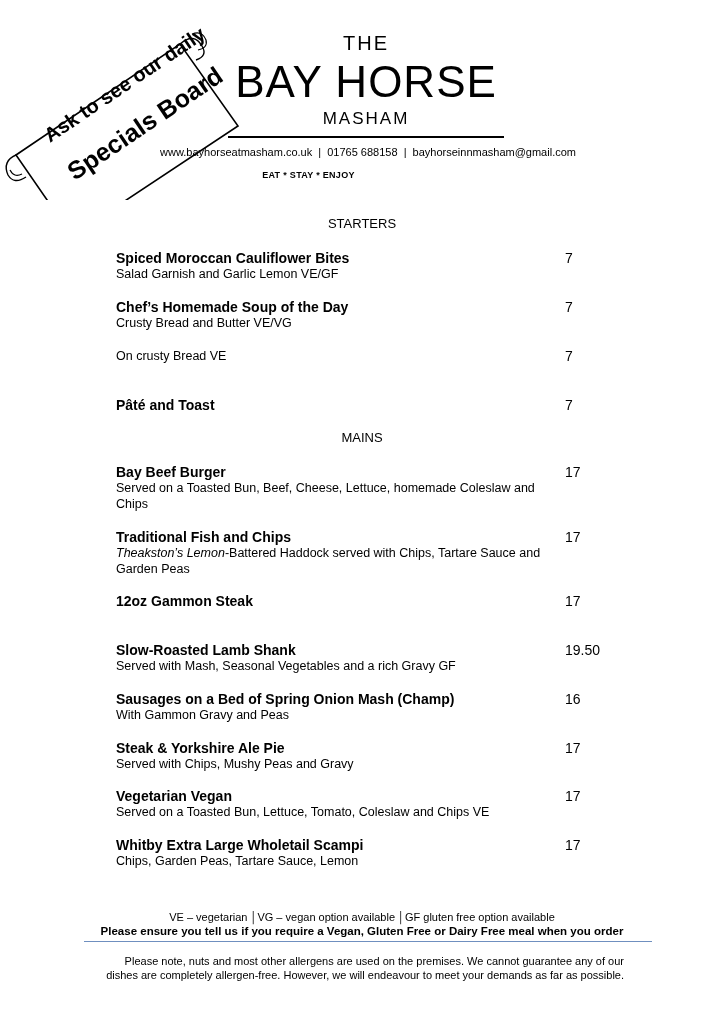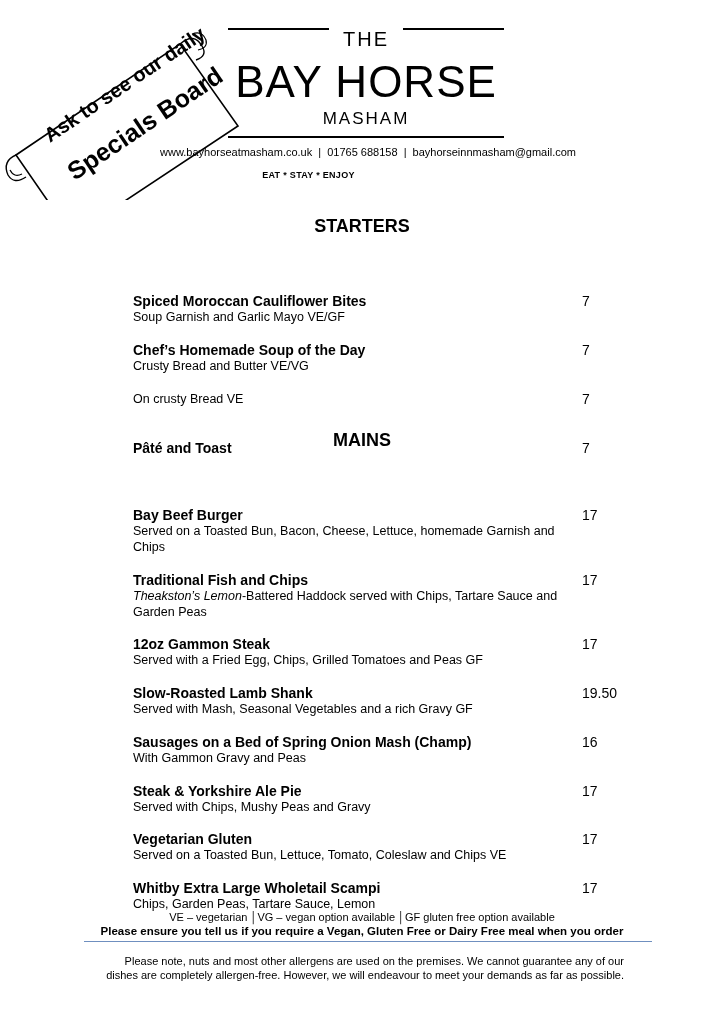--- a/index.html
+++ b/index.html
@@ -7,35 +7,35 @@
     body { position: relative; font-family: "Liberation Sans", sans-serif; color: #000; }
 
     
     .scroll { position: absolute; left: 2px; top: 40px; width: 240px; height: 140px; }
     .scroll svg { position: absolute; left: 0; top: 0; }
     .scroll-line1 { position: absolute; left: 40px; top: 128px; font-size: 20px; font-weight: bold; transform: rotate(-34deg); transform-origin: 0 0; white-space: nowrap; }
     .scroll-line2 { position: absolute; left: 62px; top: 158px; font-size: 25px; font-weight: bold; transform: rotate(-34deg); transform-origin: 0 0; white-space: nowrap; }
 
     
     .logo { position: absolute; left: 228px; top: 28px; width: 276px; }
-    .logo-the-row { display: flex; justify-content: center; height: 30px; }
+    .logo-the-row { display: flex; align-items: center; justify-content: center; height: 30px; flex-direction: column; }
     .logo-rule { flex: 1; height: 2px; background: #000; }
     .logo-the { font-size: 20px; letter-spacing: 2px; padding: 0 14px; font-weight: normal; }
     .logo-name { text-align: center; font-size: 44px; letter-spacing: 1px; line-height: 44px; margin-top: 2px; font-weight: normal; }
     .logo-place-row { display: flex; align-items: center; justify-content: center; height: 26px; margin-top: 2px; }
     .logo-place { font-size: 17px; letter-spacing: 2px; padding: 0 12px; }
     .logo-bottom-rule { height: 2px; background: #000; margin-top: 4px; }
 
     .contact { position: absolute; left: 160px; top: 146px; width: 420px; font-size: 11px; white-space: nowrap; }
     .contact span.sep { padding: 0 3px; }
     .tagline { position: absolute; left: 0; width: 617px; top: 170px; text-align: center; font-size: 9px; font-weight: bold; letter-spacing: 0.3px; }
 
-    .section-title { position: absolute; left: 0; width: 724px; text-align: center; font-size: 18px; font-weight: bold; }
+    .section-title { position: absolute; left: 0; width: 724px; text-align: center; font-size: 13px; font-weight: normal; }
 
-    .item { position: absolute; left: 133px; width: 500px; margin-top: 43px; }
+    .item { position: absolute; left: 116px; width: 500px; }
     .item-name { font-size: 14px; font-weight: bold; line-height: 16px; }
     .item-desc { font-size: 12.5px; line-height: 16px; width: 450px; }
     .item-price { position: absolute; left: 449px; top: 0; font-size: 14px; line-height: 16px; }
     .italic { font-style: italic; }
 
     .footer-key { position: absolute; left: 0; width: 724px; top: 911px; text-align: center; font-size: 11px; }
     .footer-warn { position: absolute; left: 0; width: 724px; top: 925px; text-align: center; font-size: 11.5px; font-weight: bold; }
     .footer-rule { position: absolute; left: 84px; width: 568px; top: 941px; height: 1px; background: #6f8fbf; }
     .footer-note { position: absolute; left: 0; width: 624px; top: 954px; text-align: right; font-size: 11px; line-height: 14px; }
   </style>
@@ -77,21 +77,21 @@
   <span class="sep">|</span>
   <span>bayhorseinnmasham@gmail.com</span>
 </div>
 
 <div class="tagline">EAT * STAY * ENJOY</div>
 
 <div class="section-title" style="top:216px;">STARTERS</div>
 
 <div class="item" style="top:250px;">
   <div class="item-name">Spiced Moroccan Cauliflower Bites</div>
-  <div class="item-desc">Soup Garnish and Garlic Mayo VE/GF</div>
+  <div class="item-desc">Salad Garnish and Garlic Lemon VE/GF</div>
   <div class="item-price">7</div>
 </div>
 
 <div class="item" style="top:299px;">
   <div class="item-name">Chef’s Homemade Soup of the Day</div>
   <div class="item-desc">Crusty Bread and Butter VE/VG</div>
   <div class="item-price">7</div>
 </div>
 
 <div class="item" style="top:348px;">
@@ -101,33 +101,32 @@
 
 <div class="item" style="top:397px;">
   <div class="item-name">Pâté and Toast</div>
   <div class="item-price">7</div>
 </div>
 
 <div class="section-title" style="top:430px;">MAINS</div>
 
 <div class="item" style="top:464px;">
   <div class="item-name">Bay Beef Burger</div>
-  <div class="item-desc">Served on a Toasted Bun, Bacon, Cheese, Lettuce, homemade Garnish and Chips</div>
+  <div class="item-desc">Served on a Toasted Bun, Beef, Cheese, Lettuce, homemade Coleslaw and Chips</div>
   <div class="item-price">17</div>
 </div>
 
 <div class="item" style="top:529px;">
   <div class="item-name">Traditional Fish and Chips</div>
   <div class="item-desc"><span class="italic">Theakston’s Lemon</span><span>-Battered Haddock served with Chips, Tartare Sauce and Garden Peas</span></div>
   <div class="item-price">17</div>
 </div>
 
 <div class="item" style="top:593px;">
   <div class="item-name">12oz Gammon Steak</div>
-  <div class="item-desc">Served with a Fried Egg, Chips, Grilled Tomatoes and Peas GF</div>
   <div class="item-price">17</div>
 </div>
 
 <div class="item" style="top:642px;">
   <div class="item-name">Slow-Roasted Lamb Shank</div>
   <div class="item-desc">Served with Mash, Seasonal Vegetables and a rich Gravy GF</div>
   <div class="item-price">19.50</div>
 </div>
 
 <div class="item" style="top:691px;">
@@ -136,21 +135,21 @@
   <div class="item-price">16</div>
 </div>
 
 <div class="item" style="top:740px;">
   <div class="item-name">Steak &amp; Yorkshire Ale Pie</div>
   <div class="item-desc">Served with Chips, Mushy Peas and Gravy</div>
   <div class="item-price">17</div>
 </div>
 
 <div class="item" style="top:788px;">
-  <div class="item-name">Vegetarian Gluten</div>
+  <div class="item-name">Vegetarian Vegan</div>
   <div class="item-desc">Served on a Toasted Bun, Lettuce, Tomato, Coleslaw and Chips VE</div>
   <div class="item-price">17</div>
 </div>
 
 <div class="item" style="top:837px;">
   <div class="item-name">Whitby Extra Large Wholetail Scampi</div>
   <div class="item-desc">Chips, Garden Peas, Tartare Sauce, Lemon</div>
   <div class="item-price">17</div>
 </div>
 

